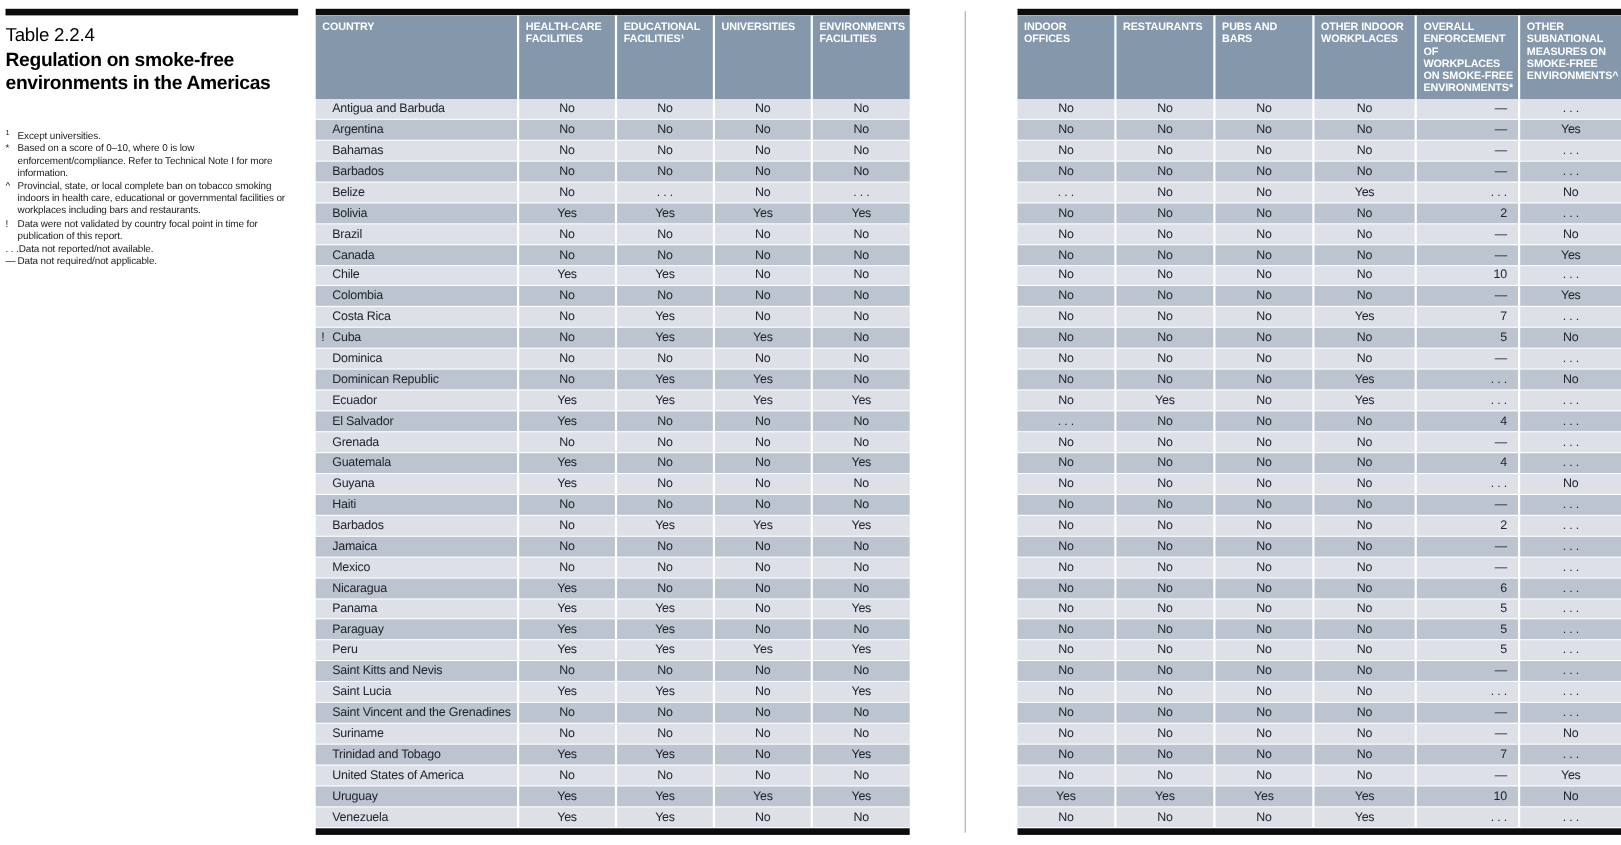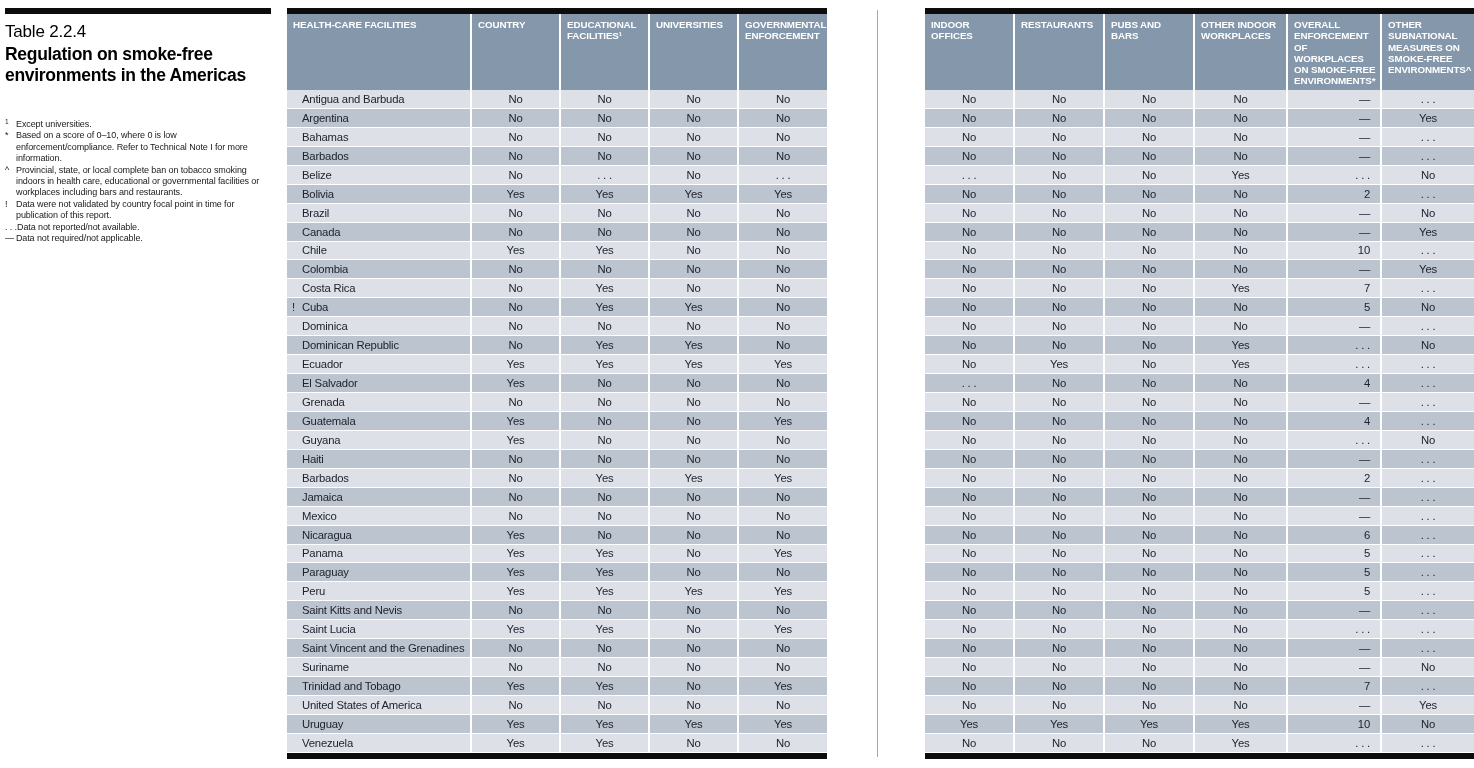--- a/index.html
+++ b/index.html
@@ -57,25 +57,25 @@
     <p class="fnote"><span class="marker fixed">^</span><span>Provincial, state, or local complete ban on tobacco smoking indoors in health care, educational or governmental facilities or workplaces including bars and restaurants.</span></p>
     <p class="fnote"><span class="marker fixed">!</span><span>Data were not validated by country focal point in time for publication of this report.</span></p>
     <p class="fnote"><span class="marker">. . .</span><span>Data not reported/not available.</span></p>
     <p class="fnote"><span class="marker">—</span><span style="margin-left:2px">Data not required/not applicable.</span></p>
   </div>
 </div>
 
 <div class="dtable" id="left-table">
   <div class="tbar"></div>
   <div class="thead">
+    <div class="hcell">COUNTRY</div>
     <div class="hcell">HEALTH-CARE FACILITIES</div>
-    <div class="hcell">COUNTRY</div>
     <div class="hcell">EDUCATIONAL FACILITIES¹</div>
     <div class="hcell">UNIVERSITIES</div>
-    <div class="hcell">GOVERNMENTAL ENFORCEMENT</div>
+    <div class="hcell">ENVIRONMENTS FACILITIES</div>
   </div>
   <div class="tbody" id="left-body">
       <div class="trow light">
         <div class="cell country">
           <span>Antigua and Barbuda</span>
         </div>
         <div class="cell">No</div>
         <div class="cell">No</div>
         <div class="cell">No</div>
         <div class="cell">No</div>

